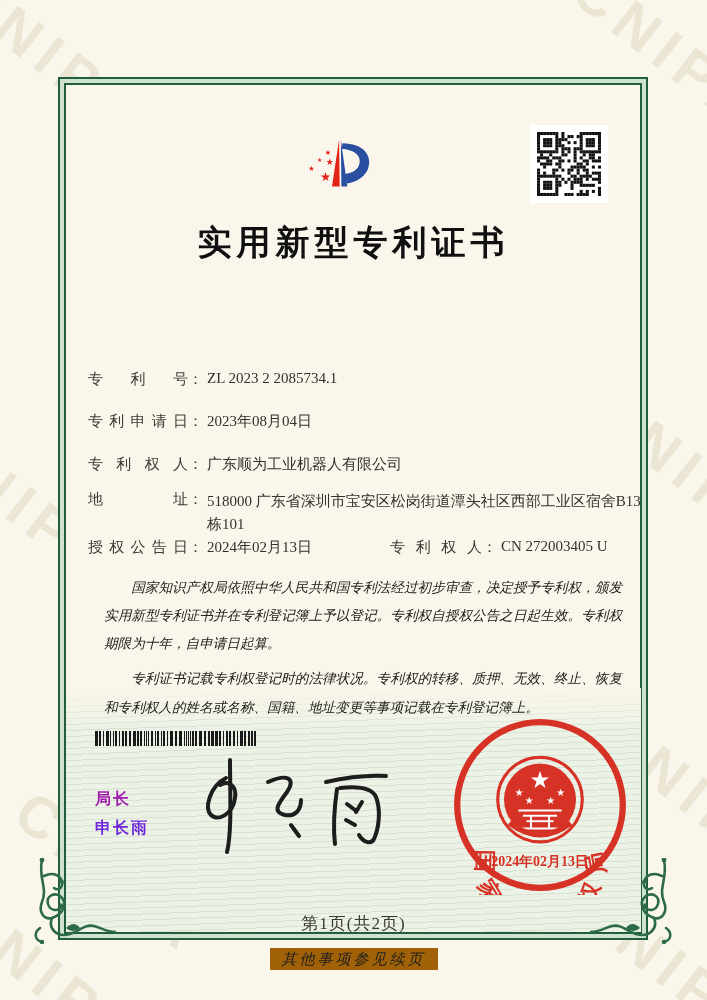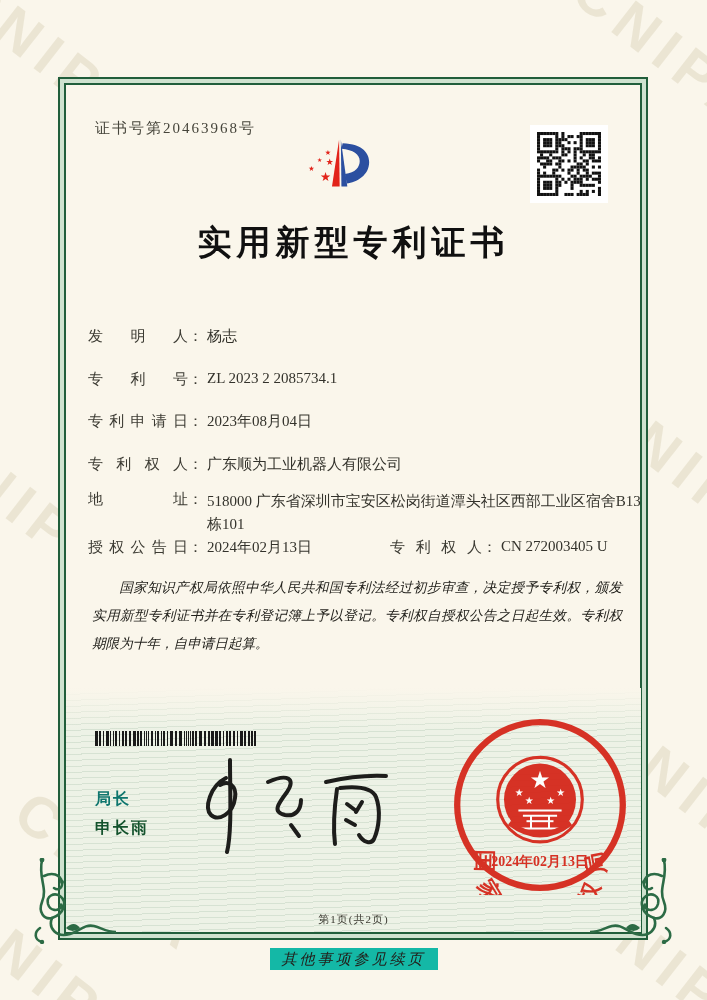--- a/index.html
+++ b/index.html
@@ -65,46 +65,46 @@
   }
   .fcolon{display:inline-block;vertical-align:top;}
   .fvalue{display:inline-block;vertical-align:top;color:#33322b;margin-left:4px;}
   .fvalue.wide{width:442px;line-height:1.55;}
   
   .legal{
     position:absolute;left:88px;top:574px;width:534px;
     font-size:13.6px;line-height:2.07;color:#22211c;
     font-style:italic;text-align:justify;
   }
-  .legal p{margin:0 0 7px 4px;text-indent:2em;}
+  .legal p{margin:0 0 7px 16px;text-indent:2em;}
   
   .barcode{position:absolute;left:95px;top:731px;width:164px;height:15px;}
   .director-title{
     position:absolute;left:95px;top:789px;
     font-family:"Liberation Sans","DejaVu Sans",sans-serif;
-    font-size:16px;font-weight:600;color:#0f766e;letter-spacing:2px;
+    font-size:16px;font-weight:600;color:#a21caf;letter-spacing:2px;
   }
   .director-name{
     position:absolute;left:95px;top:818px;
     font-family:"Liberation Sans","DejaVu Sans",sans-serif;
-    font-size:16px;font-weight:600;color:#14532d;letter-spacing:2px;
+    font-size:16px;font-weight:600;color:#6d28d9;letter-spacing:2px;
   }
   .sig{position:absolute;left:192px;top:752px;width:210px;height:108px;}
   
   .seal{position:absolute;left:450px;top:715px;width:180px;height:180px;opacity:0.94;}
   
   .pageno{
     position:absolute;left:0;top:912px;width:707px;text-align:center;
-    font-size:11px;color:#3b3a31;letter-spacing:1px;
+    font-size:17px;color:#3b3a31;letter-spacing:1px;
   }
   .note{
     position:absolute;left:0;top:950px;width:707px;text-align:center;
     font-size:15px;font-style:italic;color:#22211c;letter-spacing:3px;
   }
-  .note span{background:#14b8a6;padding:3px 12px;}
+  .note span{background:#a16207;padding:3px 12px;}
   .flourish{position:absolute;width:88px;height:86px;}
   .flourish.left{left:28px;top:858px;}
   .flourish.right{left:590px;top:858px;transform:scaleX(-1);}
 </style>
 </head>
 <body>
 
 <div class="page">
 
   <div class="wm" style="left:50px;top:55px">CNIPA</div>
@@ -151,21 +151,20 @@
     </g>
     <g fill="#2c6b45">
       <circle cx="14" cy="2" r="2.4"></circle>
         <circle cx="34" cy="24" r="2"></circle>
       <circle cx="14" cy="84" r="2.2"></circle>
         <circle cx="33" cy="47" r="1.8"></circle>
       <path d="M38,70 q8,-8 14,0 q-8,6 -14,0 Z"></path>
     </g>
   </svg>
 
-  <div class="certno">证书号第20463968号</div>
 
   <svg class="logo" viewBox="0 0 200 110">
     <path d="M73,14 L61,93 L74,93 Z" fill="#e2231a"></path>
     <path d="M76,14 L77,93 L87,93 Z" fill="#2b4fa0"></path>
     <path d="M79,20 C114,21 124,38 124,52 C124,74 103,86 86,88 L83,72 C101,70 108,60 108,50 C108,38 97,31 77,29 Z" fill="#2b4fa0"></path>
     <g fill="#e2231a" font-family="'DejaVu Sans',sans-serif" text-anchor="middle">
       <text x="54" y="39" font-size="12">★</text>
       <text x="40" y="51" font-size="10">★</text>
       <text x="57" y="57" font-size="15">★</text>
       <text x="26" y="67" font-size="12">★</text>
@@ -406,23 +405,20 @@
         <rect x="13" y="20" width="1" height="1" fill="#111"></rect>
         <rect x="14" y="20" width="1" height="1" fill="#111"></rect>
         <rect x="15" y="20" width="1" height="1" fill="#111"></rect>
         <rect x="16" y="20" width="1" height="1" fill="#111"></rect>
         <rect x="20" y="20" width="1" height="1" fill="#111"></rect>
       </svg>
   </div>
 
   <div class="title">实用新型专利证书</div>
 
-  <div class="frow" style="top:327px">
-    <span class="flabel">发明人</span><span class="fcolon">：</span><span class="fvalue">杨志</span>
-  </div>
   <div class="frow" style="top:370px">
     <span class="flabel">专利号</span><span class="fcolon">：</span><span class="fvalue">ZL 2023 2 2085734.1</span>
   </div>
   <div class="frow" style="top:412px">
     <span class="flabel">专利申请日</span><span class="fcolon">：</span><span class="fvalue">2023年08月04日</span>
   </div>
   <div class="frow" style="top:455px">
     <span class="flabel">专利权人</span><span class="fcolon">：</span><span class="fvalue">广东顺为工业机器人有限公司</span>
   </div>
   <div class="frow" style="top:490px">
@@ -430,20 +426,21 @@
   </div>
   <div class="frow" style="top:538px">
     <span class="flabel">授权公告日</span><span class="fcolon">：</span><span class="fvalue">2024年02月13日</span>
   </div>
   <div class="frow" style="top:538px;left:390px">
     <span class="flabel" style="width:92px">专利权人</span><span class="fcolon">：</span><span class="fvalue">CN 272003405 U</span>
   </div>
 
   <div class="legal">
     <p>国家知识产权局依照中华人民共和国专利法经过初步审查，决定授予专利权，颁发实用新型专利证书并在专利登记簿上予以登记。专利权自授权公告之日起生效。专利权期限为十年，自申请日起算。</p>
+    <p>专利证书记载专利权登记时的法律状况。专利权的转移、质押、无效、终止、恢复和专利权人的姓名或名称、国籍、地址变更等事项记载在专利登记簿上。</p>
   </div>
 
   <svg class="barcode" id="barcode-svg" viewBox="0 0 164 15" preserveAspectRatio="none">
       <rect x="0" y="0" width="3" height="15" fill="#1a1a1a"></rect>
       <rect x="4" y="0" width="2" height="15" fill="#1a1a1a"></rect>
       <rect x="8" y="0" width="1" height="15" fill="#1a1a1a"></rect>
       <rect x="11" y="0" width="3" height="15" fill="#1a1a1a"></rect>
       <rect x="15" y="0" width="1" height="15" fill="#1a1a1a"></rect>
       <rect x="18" y="0" width="1" height="15" fill="#1a1a1a"></rect>
       <rect x="20" y="0" width="2" height="15" fill="#1a1a1a"></rect>

